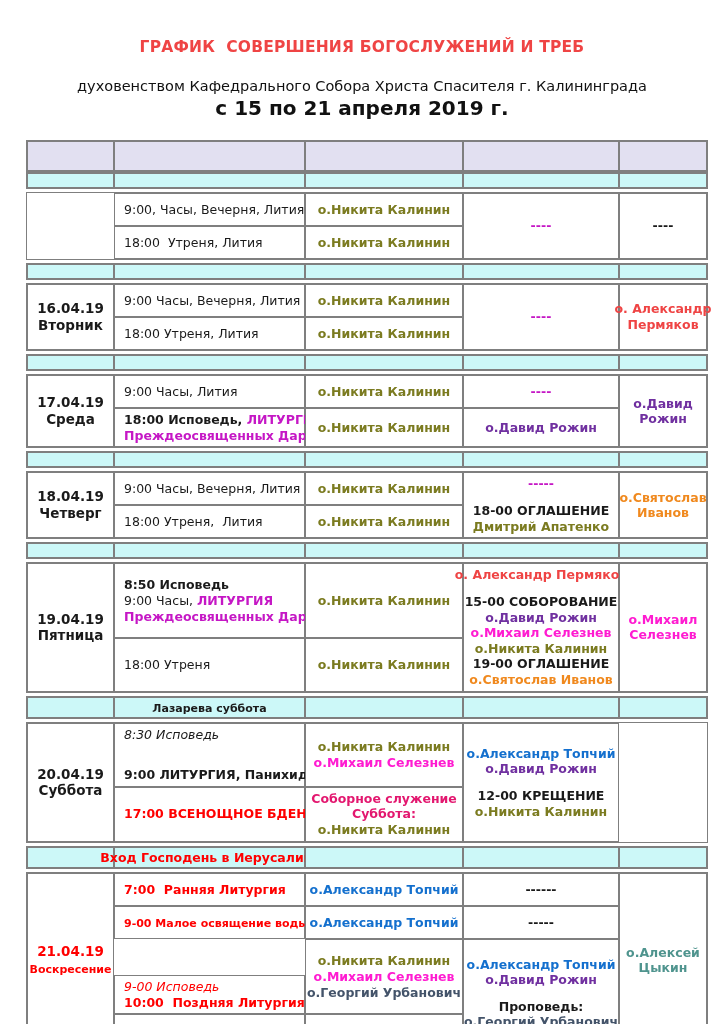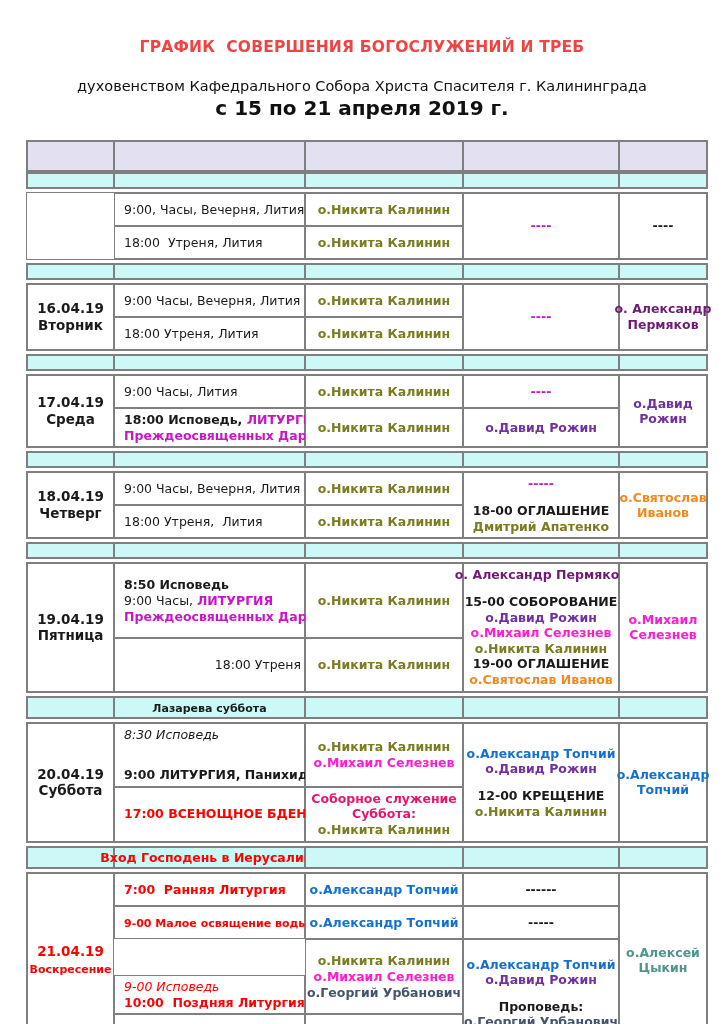--- a/index.html
+++ b/index.html
@@ -40,21 +40,21 @@
   .b{font-weight:bold;}
   .i{font-style:italic;}
   .sm{font-size:11px;}
   .c-black{color:#1a1a1a;}
   .c-red{color:#ff0000;}
   .c-crimson{color:#e3176f;}
   .c-magenta{color:#c517c5;}
   .c-pink{color:#ff1bd1;}
   .c-purple{color:#7030a0;}
   .c-olive{color:#7b7b20;}
-  .c-green{color:#701a75;}
+  .c-green{color:#ef4444;}
   .c-orange{color:#f0891e;}
   .c-blue{color:#1470ce;}
   .c-teal{color:#4f948e;}
   .c-slate{color:#44546a;}
 </style>
 </head>
 <body>
 
 <div class="sheet">
   <p class="title">ГРАФИК  СОВЕРШЕНИЯ БОГОСЛУЖЕНИЙ И ТРЕБ</p>
@@ -222,21 +222,21 @@
           <div class="line"><span class="c-black b">Пятница</span></div>
         </div>
         <div class="cell svc" style="grid-area: 1 / 2;">
           <div class="line"><span class="c-black b">8:50 Исповедь</span></div>
           <div class="line"><span class="c-black">9:00 Часы, </span><span class="c-magenta b">ЛИТУРГИЯ</span></div>
           <div class="line"><span class="c-magenta b">Преждеосвященных Даров</span></div>
         </div>
         <div class="cell clergy" style="grid-area: 1 / 3;">
           <div class="line"><span class="c-olive b">о.Никита Калинин</span></div>
         </div>
-        <div class="cell svc" style="grid-area: 2 / 2; align-items: flex-end;">
+        <div class="cell svc" style="grid-area: 2 / 2;">
           <div class="line"><span class="c-black">18:00 Утреня</span></div>
         </div>
         <div class="cell clergy" style="grid-area: 2 / 3;">
           <div class="line"><span class="c-olive b">о.Никита Калинин</span></div>
         </div>
         <div class="cell treb" style="grid-area: 1 / 4 / span 2;">
           <div class="line"><span class="c-green b">о. Александр Пермяков</span></div>
           <div class="line gap"></div>
           <div class="line"><span class="c-black b">15-00 СОБОРОВАНИЕ</span></div>
           <div class="line"><span class="c-purple b">о.Давид Рожин</span></div>
@@ -279,24 +279,20 @@
           <div class="line"><span class="c-crimson b">Соборное служение</span></div>
           <div class="line"><span class="c-crimson b">Суббота:</span></div>
           <div class="line"><span class="c-olive b">о.Никита Калинин</span></div>
         </div>
         <div class="cell treb" style="grid-area: 1 / 4 / span 2;">
           <div class="line"><span class="c-blue b">о.Александр Топчий</span></div>
           <div class="line"><span class="c-purple b">о.Давид Рожин</span></div>
           <div class="line gap"></div>
           <div class="line"><span class="c-black b">12-00 КРЕЩЕНИЕ</span></div>
           <div class="line"><span class="c-olive b">о.Никита Калинин</span></div>
-        </div>
-        <div class="cell duty" style="grid-area: 1 / 5 / span 2;">
-          <div class="line"><span class="c-blue b">о.Александр</span></div>
-          <div class="line"><span class="c-blue b">Топчий</span></div>
         </div>
       </div>
       <div class="block spacer">
         <div class="cell cyan" style="grid-area: 1 / 1;"></div>
         <div class="cell cyan" style="grid-area: 1 / 2;">
           <div class="line"><span class="c-red b">Вход Господень в Иерусалим.</span></div>
         </div>
         <div class="cell cyan" style="grid-area: 1 / 3;"></div>
         <div class="cell cyan" style="grid-area: 1 / 4;"></div>
         <div class="cell cyan" style="grid-area: 1 / 5;"></div>

